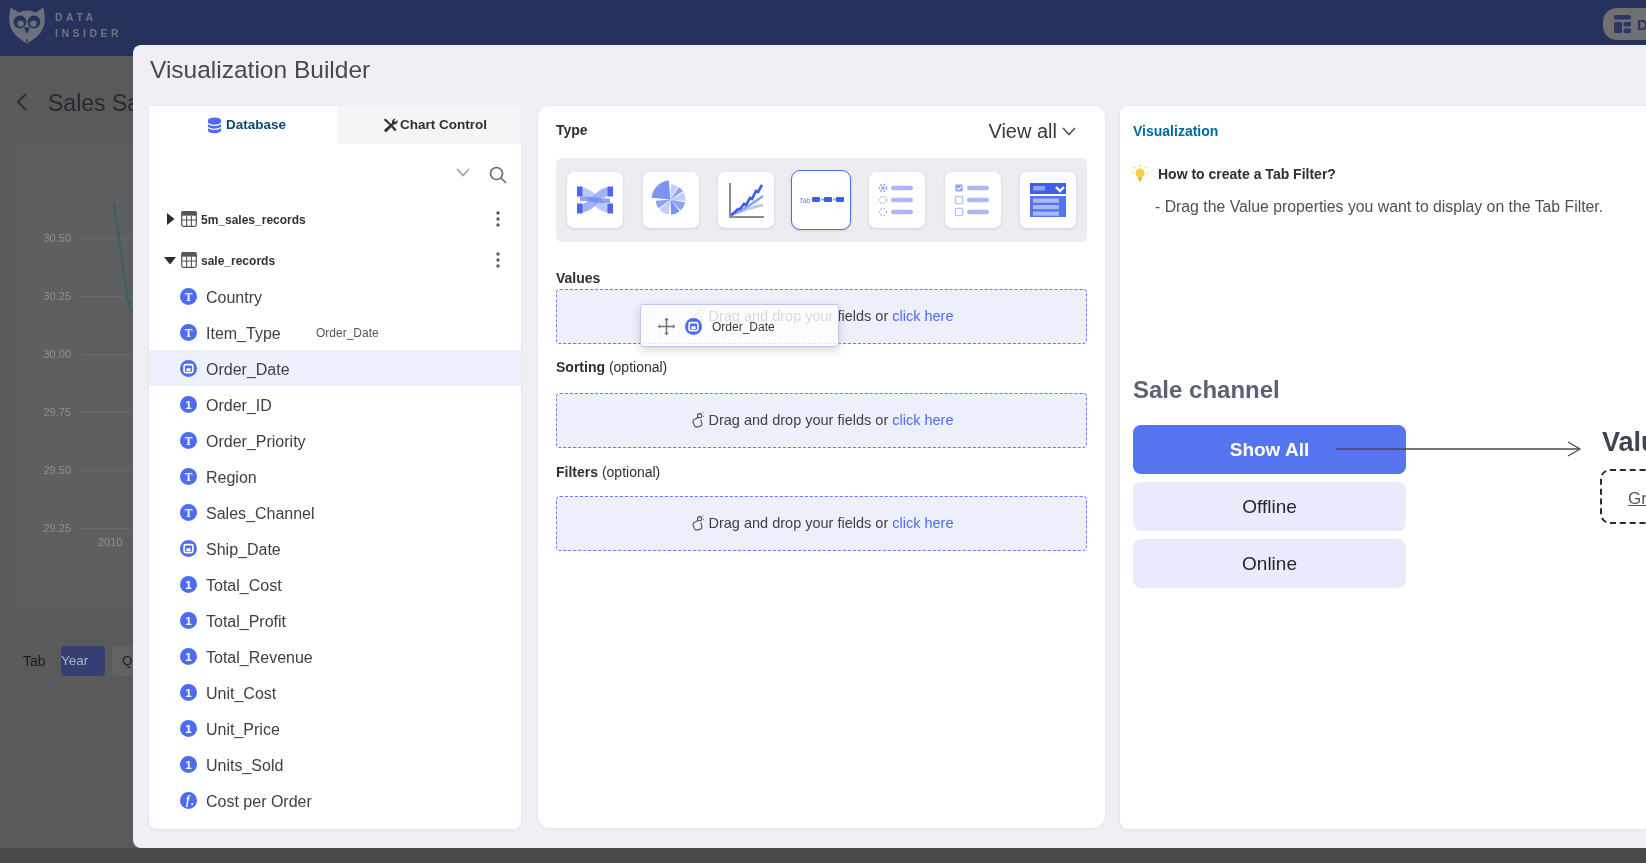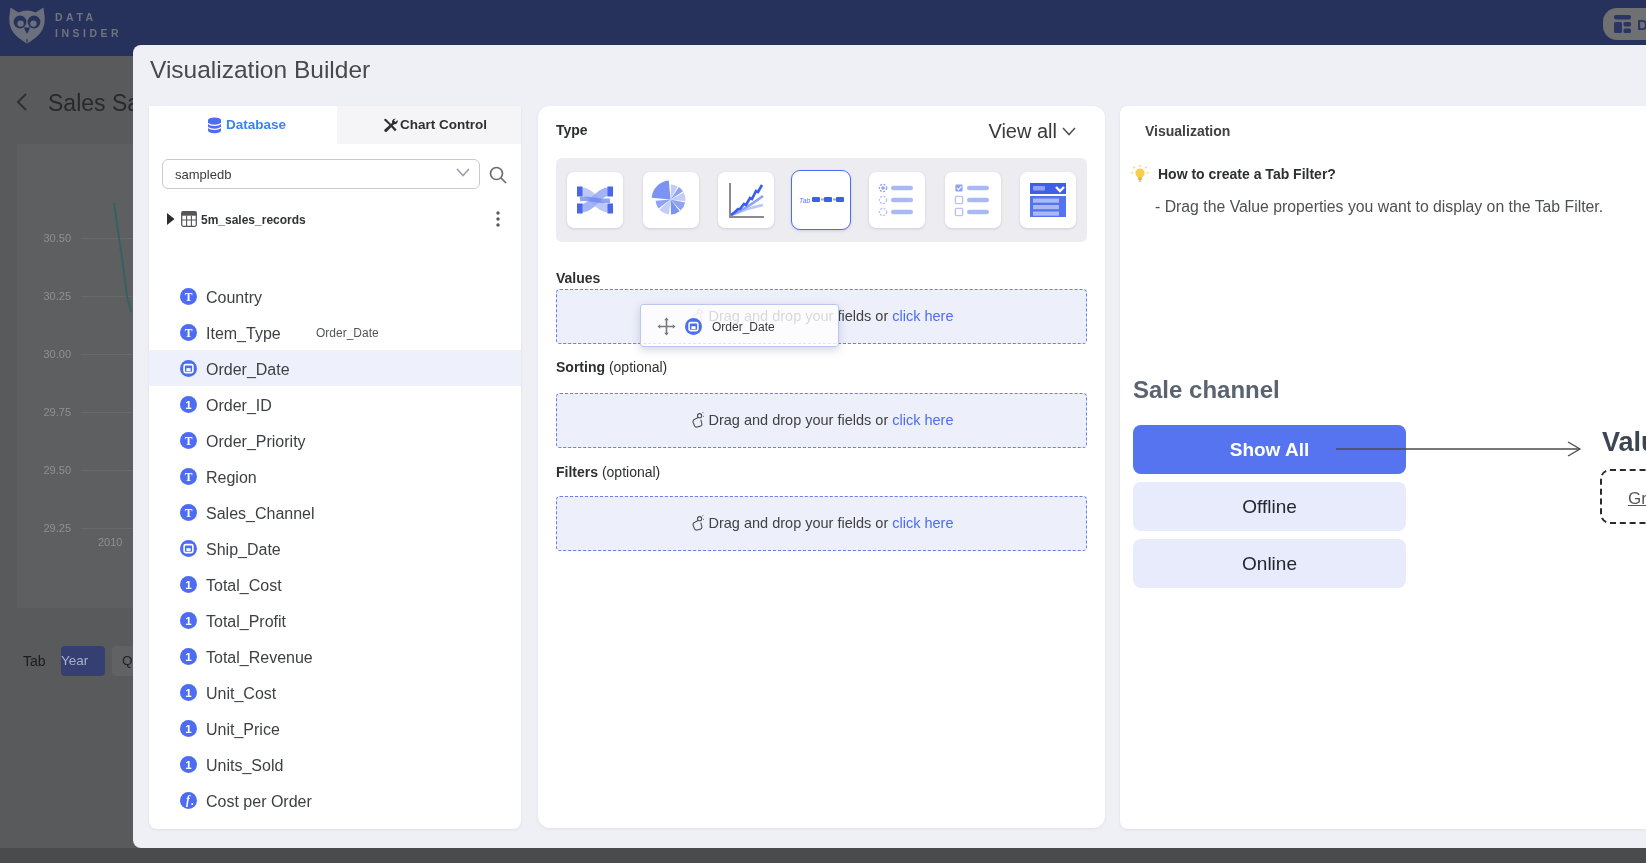--- a/index.html
+++ b/index.html
@@ -41,21 +41,21 @@
   .secLbl { position:absolute; font-size:14px; font-weight:bold; color:#2e2f31; }
   .secLbl .opt { font-weight:normal; }
   #tray { position:absolute; left:18px; top:52px; width:531px; height:84px; background:#ededf1; border-radius:6px; }
   .tile { position:absolute; top:13.5px; width:56px; height:56px; background:#fff; border-radius:7px; box-shadow:0 1px 3px rgba(50,60,100,0.18); }
   .dz { position:absolute; left:18px; width:531px; height:55px; background:#edeffa; border:1px dashed #667ef2; border-radius:4px; }
   .dztxt { position:absolute; width:100%; text-align:center; font-size:14.5px; color:#414244; }
   .dztxt .lnk { color:#4c6cf3; }
   #chip { position:absolute; left:102px; top:198px; width:199px; height:43px; background:rgba(255,255,255,0.8); border:1px solid #bdc7ee; border-radius:3px; box-shadow:0 3px 8px rgba(60,70,120,0.22); }
 
   
-  #vizLbl { position:absolute; left:13px; top:17px; font-size:14px; font-weight:bold; color:#404040;margin-left:12px; }
+  #vizLbl { position:absolute; left:13px; top:17px; font-size:14px; font-weight:bold; color:#0369a1; }
   #howto { position:absolute; left:38px; top:60px; font-size:14px; font-weight:bold; color:#2e2f31; }
   #howto2 { position:absolute; left:35px; top:92px; font-size:15.8px; color:#4f5052; }
   #saleChan { position:absolute; left:13px; top:270px; font-size:24px; font-weight:bold; color:#5a6372; letter-spacing:0px; }
   .sbtn { position:absolute; left:13px; width:273px; height:49px; border-radius:8px; font-size:19px; display:flex; align-items:center; justify-content:center; }
   #bShowAll { top:319px; background:#5673f0; color:#fff; font-weight:bold; }
   #bOffline { top:376px; background:#e7ebfc; color:#23272e; }
   #bOnline  { top:433px; background:#e7ebfc; color:#23272e; }
   #valuTxt { position:absolute; left:482px; top:321px; font-size:27px; font-weight:bold; color:#3b4553; }
   #dashedBox { position:absolute; left:480px; top:363px; width:80px; height:55px; border:2px dashed #2b2b2b; border-radius:10px; }
 </style>
@@ -112,48 +112,61 @@
 <div id="modal">
   <div id="mtitle">Visualization Builder</div>
   <div class="card" id="cardL">
     <div id="tabInactive"></div>
     <svg class="abs" style="left:58px;top:11px" width="15" height="17" viewBox="0 0 15 17">
       <ellipse cx="7.5" cy="3" rx="6.5" ry="2.6" fill="#4f6bf2"></ellipse>
       <path d="M1 3 v10.5 c0 1.5 3 2.7 6.5 2.7 s6.5 -1.2 6.5 -2.7 V3" fill="#4f6bf2"></path>
       <path d="M1 6.5 c1.4 1.2 3.7 1.9 6.5 1.9 s5.1 -0.7 6.5 -1.9" stroke="#fff" stroke-width="1.1" fill="none"></path>
       <path d="M1 10.5 c1.4 1.2 3.7 1.9 6.5 1.9 s5.1 -0.7 6.5 -1.9" stroke="#fff" stroke-width="1.1" fill="none"></path>
     </svg>
-    <div class="tabLbl abs" style="left:77px;top:11px;color:#3b82f6">Database</div>
+    <div class="tabLbl abs" style="left:77px;top:11px;color:#0c4a6e">Database</div>
     <svg class="abs" style="left:234px;top:12px" width="15" height="15" viewBox="0 0 15 15">
       <path d="M1.5 1 L2.8 0.7 L8 5.9 L6.6 7.3 L1.2 2.2 Z" fill="#2f2f31"></path>
       <path d="M8 5.9 L13.6 11.5 L11.9 13.2 L6.6 7.3 Z" fill="#2f2f31"></path>
       <path d="M12.8 0.8 a3 3 0 0 0 -3.6 3.9 L1.6 11.6 a1.5 1.5 0 0 0 2.1 2.1 L11.1 6.2 a3 3 0 0 0 3.3 -4.1 L12.6 3.9 L10.9 2.4 Z" fill="#2f2f31" fill-rule="evenodd"></path>
     </svg>
     <div class="tabLbl abs" style="left:251px;top:11px;color:#2f2f31">Chart Control</div>
-    <div id="searchBox">
-        <span>sampledb</span>
-      </div>
     <svg class="abs" style="left:307px;top:62px" width="14" height="9" viewBox="0 0 14 9">
         <path d="M1 1 L7 7.5 L13 1" stroke="#9aa0b5" stroke-width="1.6" fill="none"></path>
       </svg>
     <svg class="abs" style="left:340px;top:60px" width="18" height="18" viewBox="0 0 18 18">
       <circle cx="7.5" cy="7.5" r="6" stroke="#6b6c70" stroke-width="1.7" fill="none"></circle>
       <path d="M12 12 L17 17" stroke="#6b6c70" stroke-width="1.7"></path>
     </svg>
 
     <div class="trow" style="top:95px">
       <svg class="abs" style="left:17px;top:12px" width="9" height="12" viewBox="0 0 9 12">
           <path d="M1 0 L8.5 6 L1 12 Z" fill="#2c2d2f"></path>
         </svg>
       <svg class="abs" style="left:32px;top:10px" width="16" height="16" viewBox="0 0 16 16">
         <rect x="0.7" y="0.7" width="14.6" height="14.6" rx="1.5" fill="none" stroke="#55565a" stroke-width="1.25"></rect>
         <rect x="0.7" y="0.7" width="14.6" height="4" fill="#55565a"></rect>
         <path d="M0.7 9 h14.6 M5.6 4.7 v10.6 M10.4 4.7 v10.6" stroke="#55565a" stroke-width="1.1"></path>
       </svg>
       <div class="tbl-lbl">5m_sales_records</div>
+      <svg class="kebab" width="4" height="16" viewBox="0 0 4 16">
+          <circle cx="2" cy="2" r="1.7" fill="#57585a"></circle>
+          <circle cx="2" cy="8" r="1.7" fill="#57585a"></circle>
+          <circle cx="2" cy="14" r="1.7" fill="#57585a"></circle>
+        </svg>
+    </div>
+    <div class="trow" style="top:136px">
+      <svg class="abs" style="left:15px;top:14px" width="12" height="9" viewBox="0 0 12 9">
+          <path d="M0 1 L12 1 L6 8.5 Z" fill="#2c2d2f"></path>
+        </svg>
+      <svg class="abs" style="left:32px;top:10px" width="16" height="16" viewBox="0 0 16 16">
+        <rect x="0.7" y="0.7" width="14.6" height="14.6" rx="1.5" fill="none" stroke="#55565a" stroke-width="1.25"></rect>
+        <rect x="0.7" y="0.7" width="14.6" height="4" fill="#55565a"></rect>
+        <path d="M0.7 9 h14.6 M5.6 4.7 v10.6 M10.4 4.7 v10.6" stroke="#55565a" stroke-width="1.1"></path>
+      </svg>
+      <div class="tbl-lbl">sale_records</div>
       <svg class="kebab" width="4" height="16" viewBox="0 0 4 16">
           <circle cx="2" cy="2" r="1.7" fill="#57585a"></circle>
           <circle cx="2" cy="8" r="1.7" fill="#57585a"></circle>
           <circle cx="2" cy="14" r="1.7" fill="#57585a"></circle>
         </svg>
     </div>
     <div id="hilite"></div>
     <div class="trow" style="top:172px">
       <div class="circ">
           <svg class="abs" style="left:0;top:0" width="17" height="17" viewBox="0 0 17 17">

